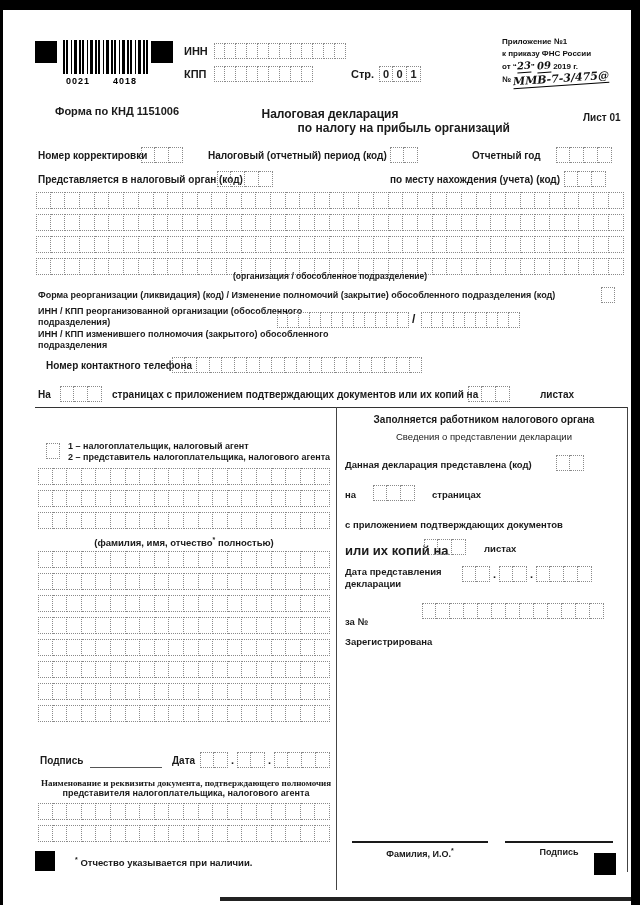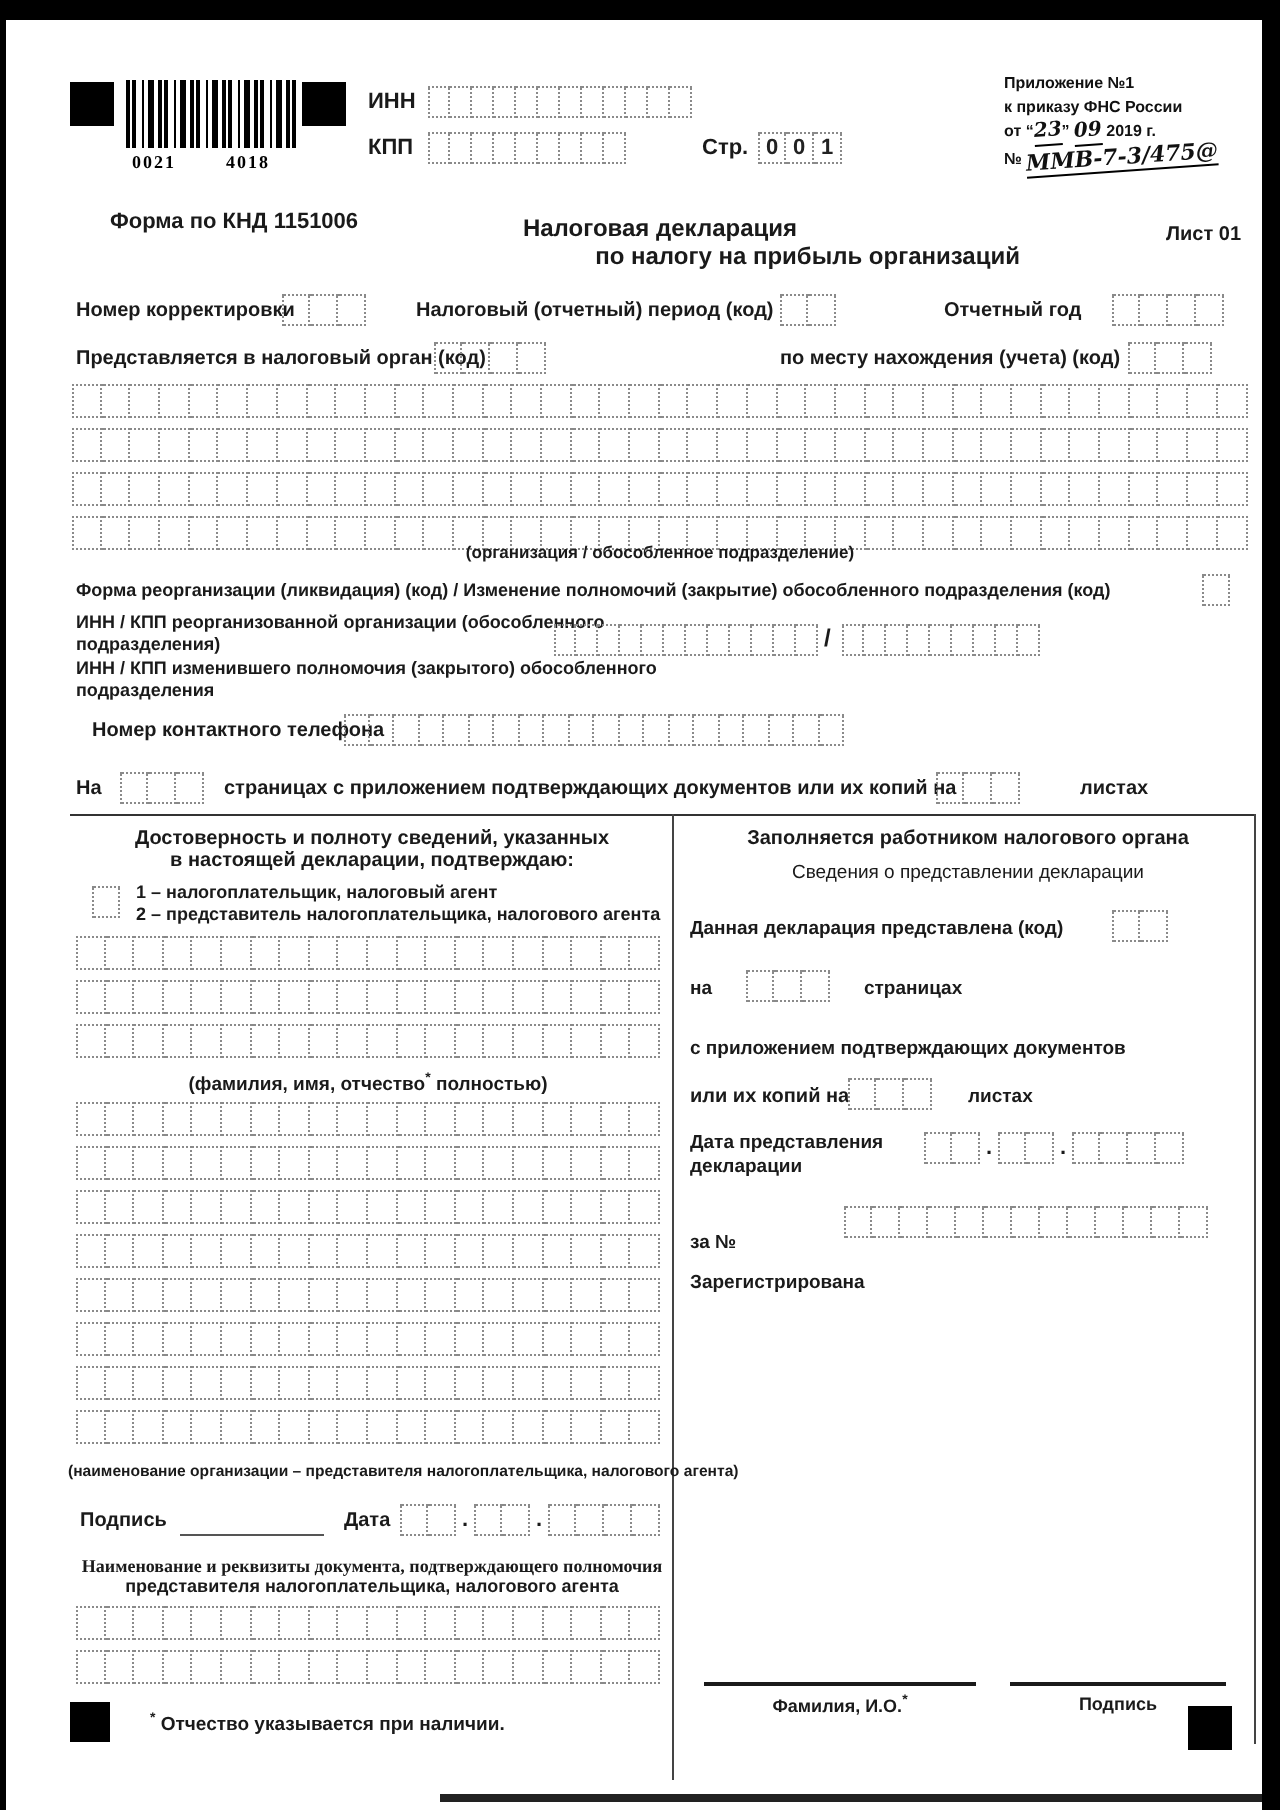--- a/index.html
+++ b/index.html
@@ -15,21 +15,21 @@
   .cell{box-sizing:border-box;width:15px;height:16px;border:1px dotted #8a8a8a;border-left:0;
         font-weight:bold;font-size:11px;text-align:center;line-height:15px;color:#222;}
   .cellrow .cell:first-child{border-left:1px dotted #8a8a8a;}
   .w11 .cell{width:11px;}
   .w12 .cell{width:12.5px;}
   .w14 .cell{width:14px;}
   .w147 .cell{width:14.7px;height:17px;}
   .w146 .cell{width:14.6px;height:17px;}
   .gridrow{margin-bottom:5px;}
   .barcode{background:repeating-linear-gradient(90deg,#000 0 2px,#fff 2px 3px,#000 3px 5px,#fff 5px 8px,#000 8px 9px,#fff 9px 11px,#000 11px 14px,#fff 14px 16px);}
-  .bcnum{font-size:9px;font-weight:bold;letter-spacing:1px;color:#000;font-family:Liberation Serif, serif;}
+  .bcnum{font-size:9px;font-weight:bold;letter-spacing:1px;color:#000;}
   .appx{font-size:8px;font-weight:bold;line-height:12px;color:#111;}
   .hw{font-family:"DejaVu Serif",serif;font-style:italic;font-weight:bold;display:inline-block;
       transform:rotate(-4deg);font-size:10px;}
   .uline{border-bottom:1px solid #000;}
   .sigline{background:#1a1a1a;height:2px;}
   .dot{font-weight:bold;font-size:11px;line-height:16px;}
   .hline{background:#333;height:1px;}
   .vline{background:#444;width:1px;}
   .center{text-align:center;}
   sup{font-size:7px;}
@@ -381,24 +381,20 @@
       <span class="cell"></span>
       <span class="cell"></span>
       <span class="cell"></span>
     </div>
   <div class="abs lbl" style="left:540px;top:389px;">листах</div>
 
   <div class="abs hline" style="left:35px;top:407px;width:593px;"></div>
   <div class="abs vline" style="left:336px;top:407px;height:483px;"></div>
   <div class="abs vline" style="left:627px;top:407px;height:465px;"></div>
 
-  <div class="abs center" style="left:40px;top:414px;width:292px;">
-    <div class="lbl" style="white-space:normal;">Достоверность и полноту сведений, указанных</div>
-    <div class="lbl" style="white-space:normal;">в настоящей декларации, подтверждаю:</div>
-  </div>
   <div class="abs cellrow w14" style="left:46px;top:443px;">
       <span class="cell"></span>
     </div>
   <div class="abs lbl-sm" style="left:68px;top:441px;">1 – налогоплательщик, налоговый агент</div>
   <div class="abs lbl-sm" style="left:68px;top:452px;">2 – представитель налогоплательщика, налогового агента</div>
 
   <div class="abs" style="left:38px;top:468px;">
       <div class="cellrow gridrow w146">
         <span class="cell"></span>
         <span class="cell"></span>
@@ -641,21 +637,20 @@
         <span class="cell"></span>
         <span class="cell"></span>
         <span class="cell"></span>
         <span class="cell"></span>
         <span class="cell"></span>
         <span class="cell"></span>
         <span class="cell"></span>
         <span class="cell"></span>
       </div>
     </div>
-  <div class="abs cap" style="left:34px;top:731px;width:300px;font-size:7.8px;">(наименование организации – представителя налогоплательщика, налогового агента)</div>
 
   <div class="abs lbl" style="left:40px;top:755px;">Подпись</div>
   <div class="abs" style="left:90px;top:767px;width:72px;height:1px;background:#555;"></div>
   <div class="abs lbl" style="left:172px;top:755px;">Дата</div>
   <div class="abs cellrow w14" style="left:200px;top:752px;">
       <span class="cell"></span>
       <span class="cell"></span>
     </div>
   <div class="abs dot" style="left:231px;top:752px;">.</div>
   <div class="abs cellrow w14" style="left:237px;top:752px;">
@@ -738,21 +733,21 @@
   <div class="abs lbl-sm" style="left:345px;top:489px;font-size:9.5px;">на</div>
   <div class="abs cellrow w14" style="left:373px;top:485px;">
       <span class="cell"></span>
       <span class="cell"></span>
       <span class="cell"></span>
     </div>
   <div class="abs lbl-sm" style="left:432px;top:489px;font-size:9.5px;">страницах</div>
 
   <div class="abs lbl-sm" style="left:345px;top:519px;font-size:9.5px;">с приложением подтверждающих документов</div>
 
-  <div class="abs lbl-sm" style="left:345px;top:543px;font-size:10px;">или их копий на</div>
+  <div class="abs lbl-sm" style="left:345px;top:543px;font-size:13px;">или их копий на</div>
   <div class="abs cellrow w14" style="left:424px;top:539px;">
       <span class="cell"></span>
       <span class="cell"></span>
       <span class="cell"></span>
     </div>
   <div class="abs lbl-sm" style="left:484px;top:543px;font-size:9.5px;">листах</div>
 
   <div class="abs lbl-sm" style="left:345px;top:566px;font-size:9.5px;">Дата представления</div>
   <div class="abs lbl-sm" style="left:345px;top:578px;font-size:9.5px;">декларации</div>
   <div class="abs cellrow w14" style="left:462px;top:566px;">

